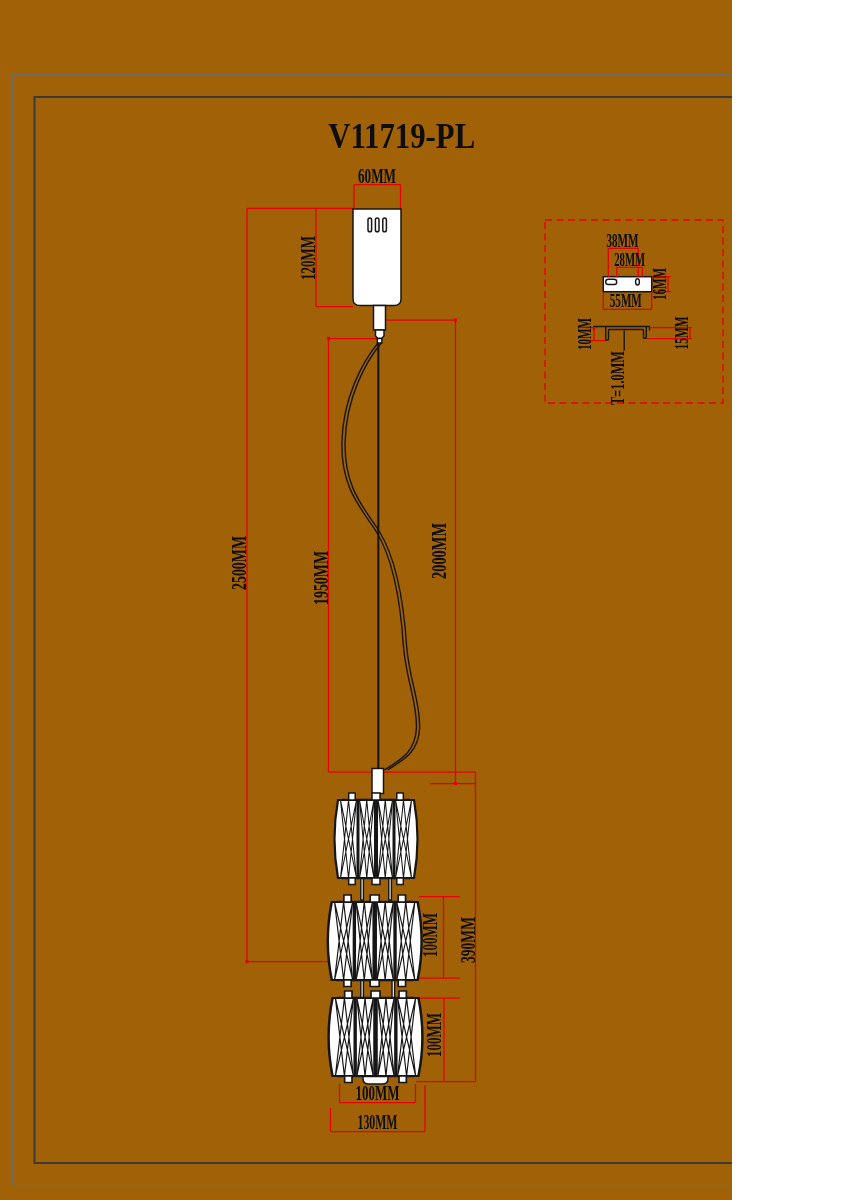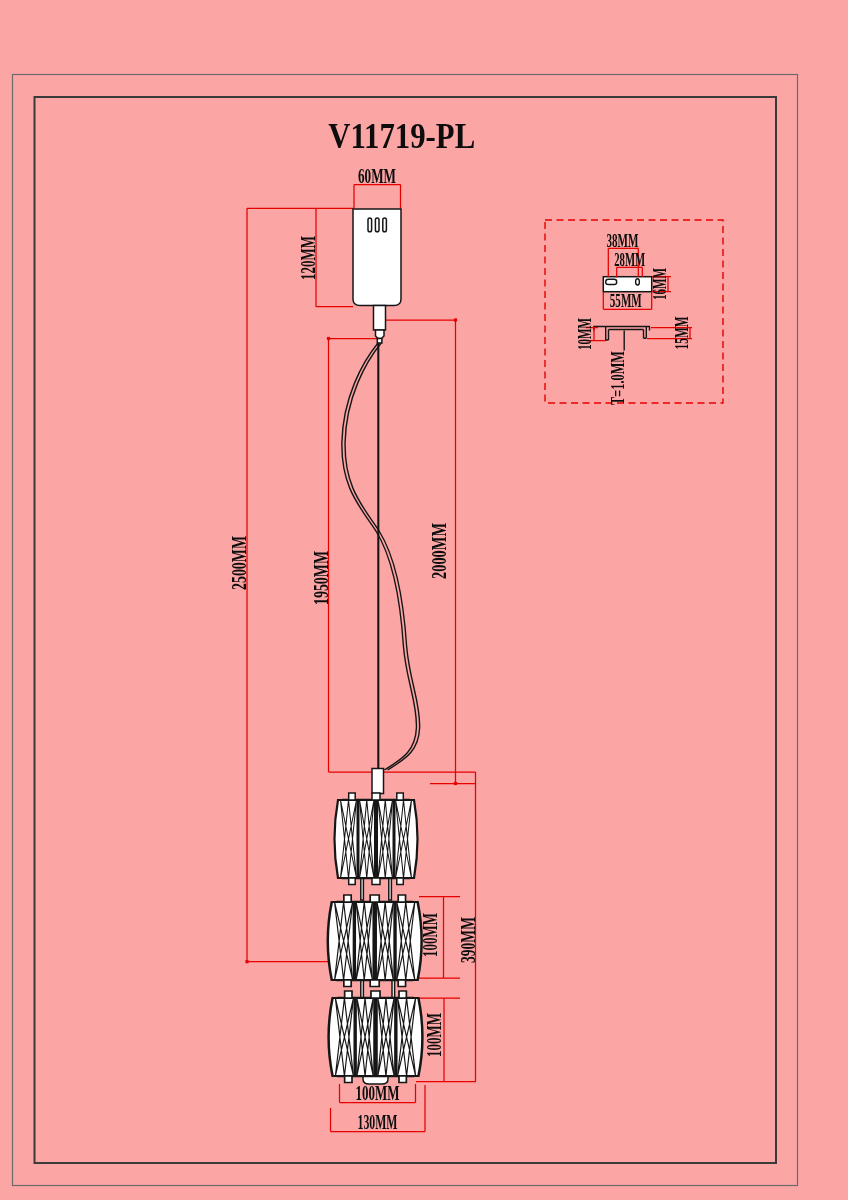--- a/index.html
+++ b/index.html
@@ -1,16 +1,16 @@
 <!DOCTYPE html>
 <html><head>
 <meta charset="utf-8">
 <style>
   html,body{margin:0;padding:0;background:#fff;}
-  .page{position:relative;width:848px;height:1200px;background:#fca5a5;overflow:hidden;
+  .page{position:relative;width:732px;height:1200px;background:#a16207;overflow:hidden;
         font-family:"Liberation Serif",serif;text-align:right;}
   svg{position:absolute;left:0;top:0;}
   .k{stroke:#161616;fill:none;stroke-width:1.4;}
   .kf{stroke:#161616;fill:#fff;stroke-width:1.5;}
   .bar{fill:#161616;stroke:none;}
   .pat{stroke:#161616;fill:none;stroke-width:1.05;}
   .r{stroke:#e60000;fill:none;stroke-width:1.25;}
   .rdot{fill:#e60000;stroke:none;}
   .dim{font-family:"Liberation Serif",serif;font-weight:700;font-size:21px;fill:#0d0d0d;}
   .dimd{font-family:"Liberation Serif",serif;font-weight:700;font-size:19.5px;fill:#0d0d0d;}

